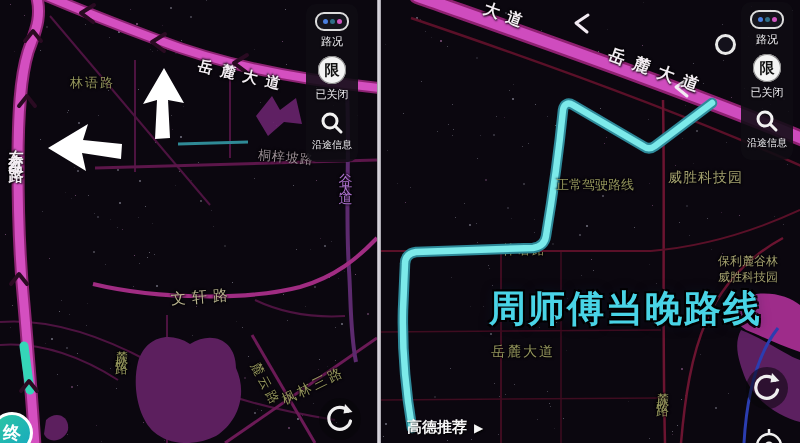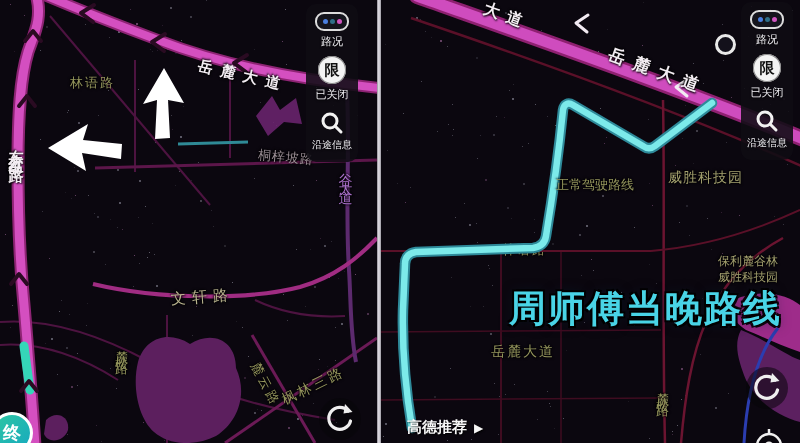--- a/index.html
+++ b/index.html
@@ -354,21 +354,21 @@
       <div>正常驾驶路线</div>
     </div>
     <div class="lbl olive2" style="left:287px;top:169px;font-size:14px;letter-spacing:1px;">威胜科技园</div>
     <div class="lbl olive2" id="baoli" style="left:324px;top:254px;width:86px;white-space:normal;font-size:12px;">
       <div>保利麓谷林</div>
       <div>威胜科技园</div>
     </div>
     <div class="lbl olive" style="left:110px;top:343px;font-size:14px;letter-spacing:2px;">岳麓大道</div>
     <div class="lbl olive vert" style="left:272px;top:382px;letter-spacing:6px;">麓松路</div>
 
-    <div class="big-label" style="left:128px;top:284px;font-size:37px;">周师傅当晚路线</div>
+    <div class="big-label" style="left:108px;top:284px;font-size:37px;">周师傅当晚路线</div>
 
     <div id="partial-circle"></div>
 
     <div class="panel" style="left:360px;top:2px;">
       <div class="tpill">
         <span class="dot b"></span>
         <span class="dot g"></span>
         <span class="dot p"></span>
       </div>
       <div class="plabel">路况</div>

